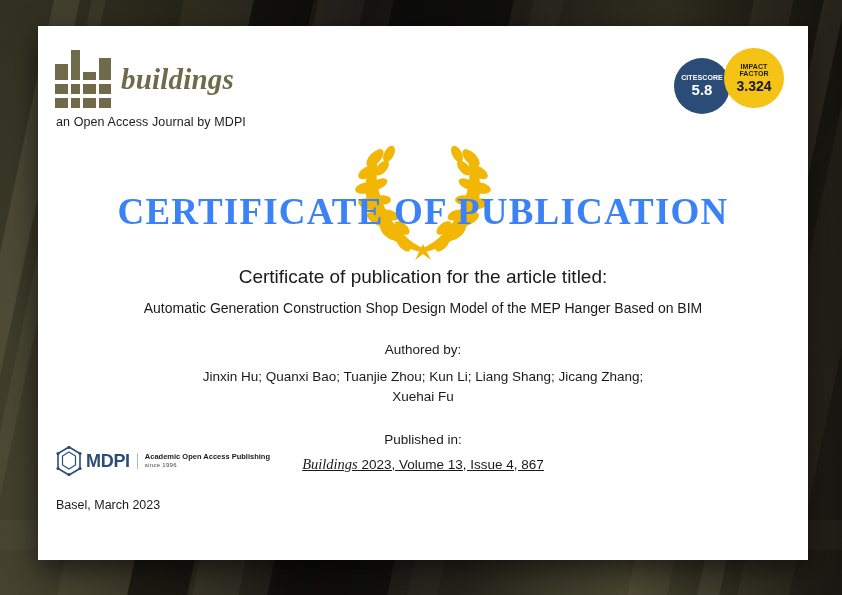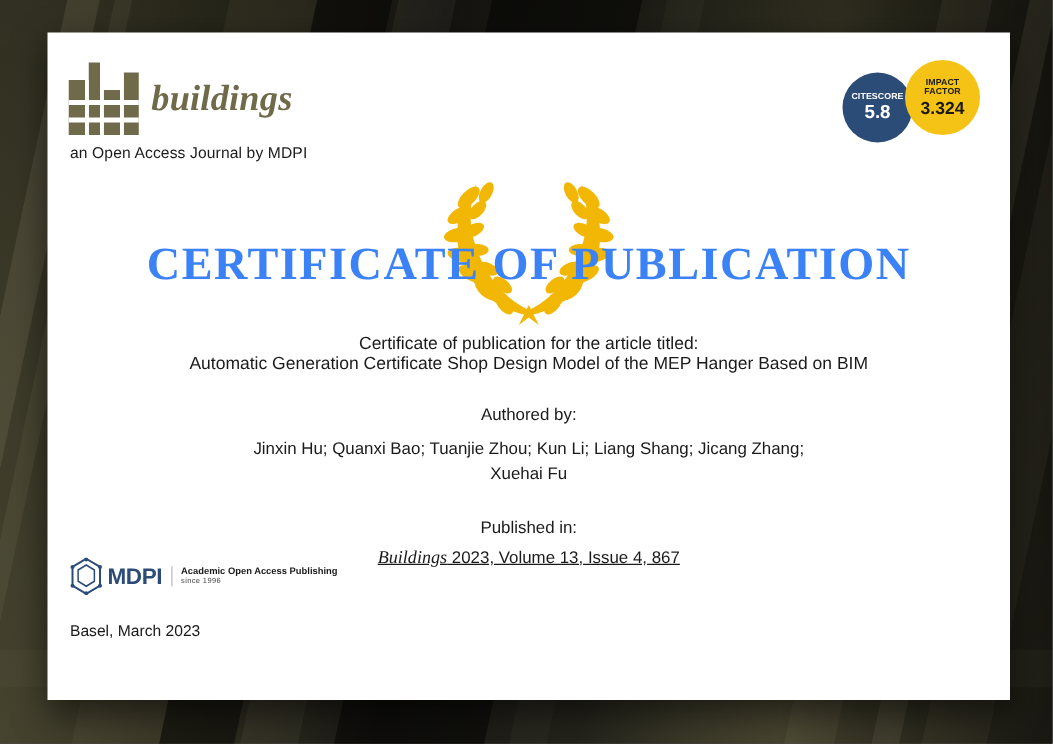--- a/index.html
+++ b/index.html
@@ -158,21 +158,22 @@
   
   .body-block {
     position: absolute;
     left: 0;
     top: 240px;
     width: 100%;
     text-align: center;
     color: #1a1a1a;
   }
   .line-sm {
-    font-size: 14px;
+    font-size: 19px;
+    margin-bottom: 12px;
   }
   .line-article {
     font-size: 14px;
     margin-bottom: 26px;
   }
   .line-label {
     font-size: 13.5px;
     margin-bottom: 10px;
   }
   .authors {
@@ -326,21 +327,21 @@
           <ellipse cx="111" cy="94" rx="9" ry="4.8" transform="rotate(-40 111 94)"></ellipse>
 
           <path d="M90 110 L82 126 L90 120 L98 126 Z"></path>
         </g>
       </svg>
       <div class="cert-title">CERTIFICATE OF PUBLICATION</div>
     </div>
 
     <div class="body-block">
       <div class="line-sm">Certificate of publication for the article titled:</div>
-      <div class="line-article">Automatic Generation Certificate Shop Design Model of the MEP Hanger Based on BIM</div>
+      <div class="line-article">Automatic Generation Construction Shop Design Model of the MEP Hanger Based on BIM</div>
       <div class="line-label">Authored by:</div>
       <div class="authors">
         <div>Jinxin Hu; Quanxi Bao; Tuanjie Zhou; Kun Li; Liang Shang; Jicang Zhang;</div>
         <div>Xuehai Fu</div>
       </div>
       <div class="published-label">Published in:</div>
       <div class="published-in">
         <span class="jname">Buildings</span><span> 2023, Volume 13, Issue 4, 867</span>
       </div>
     </div>

